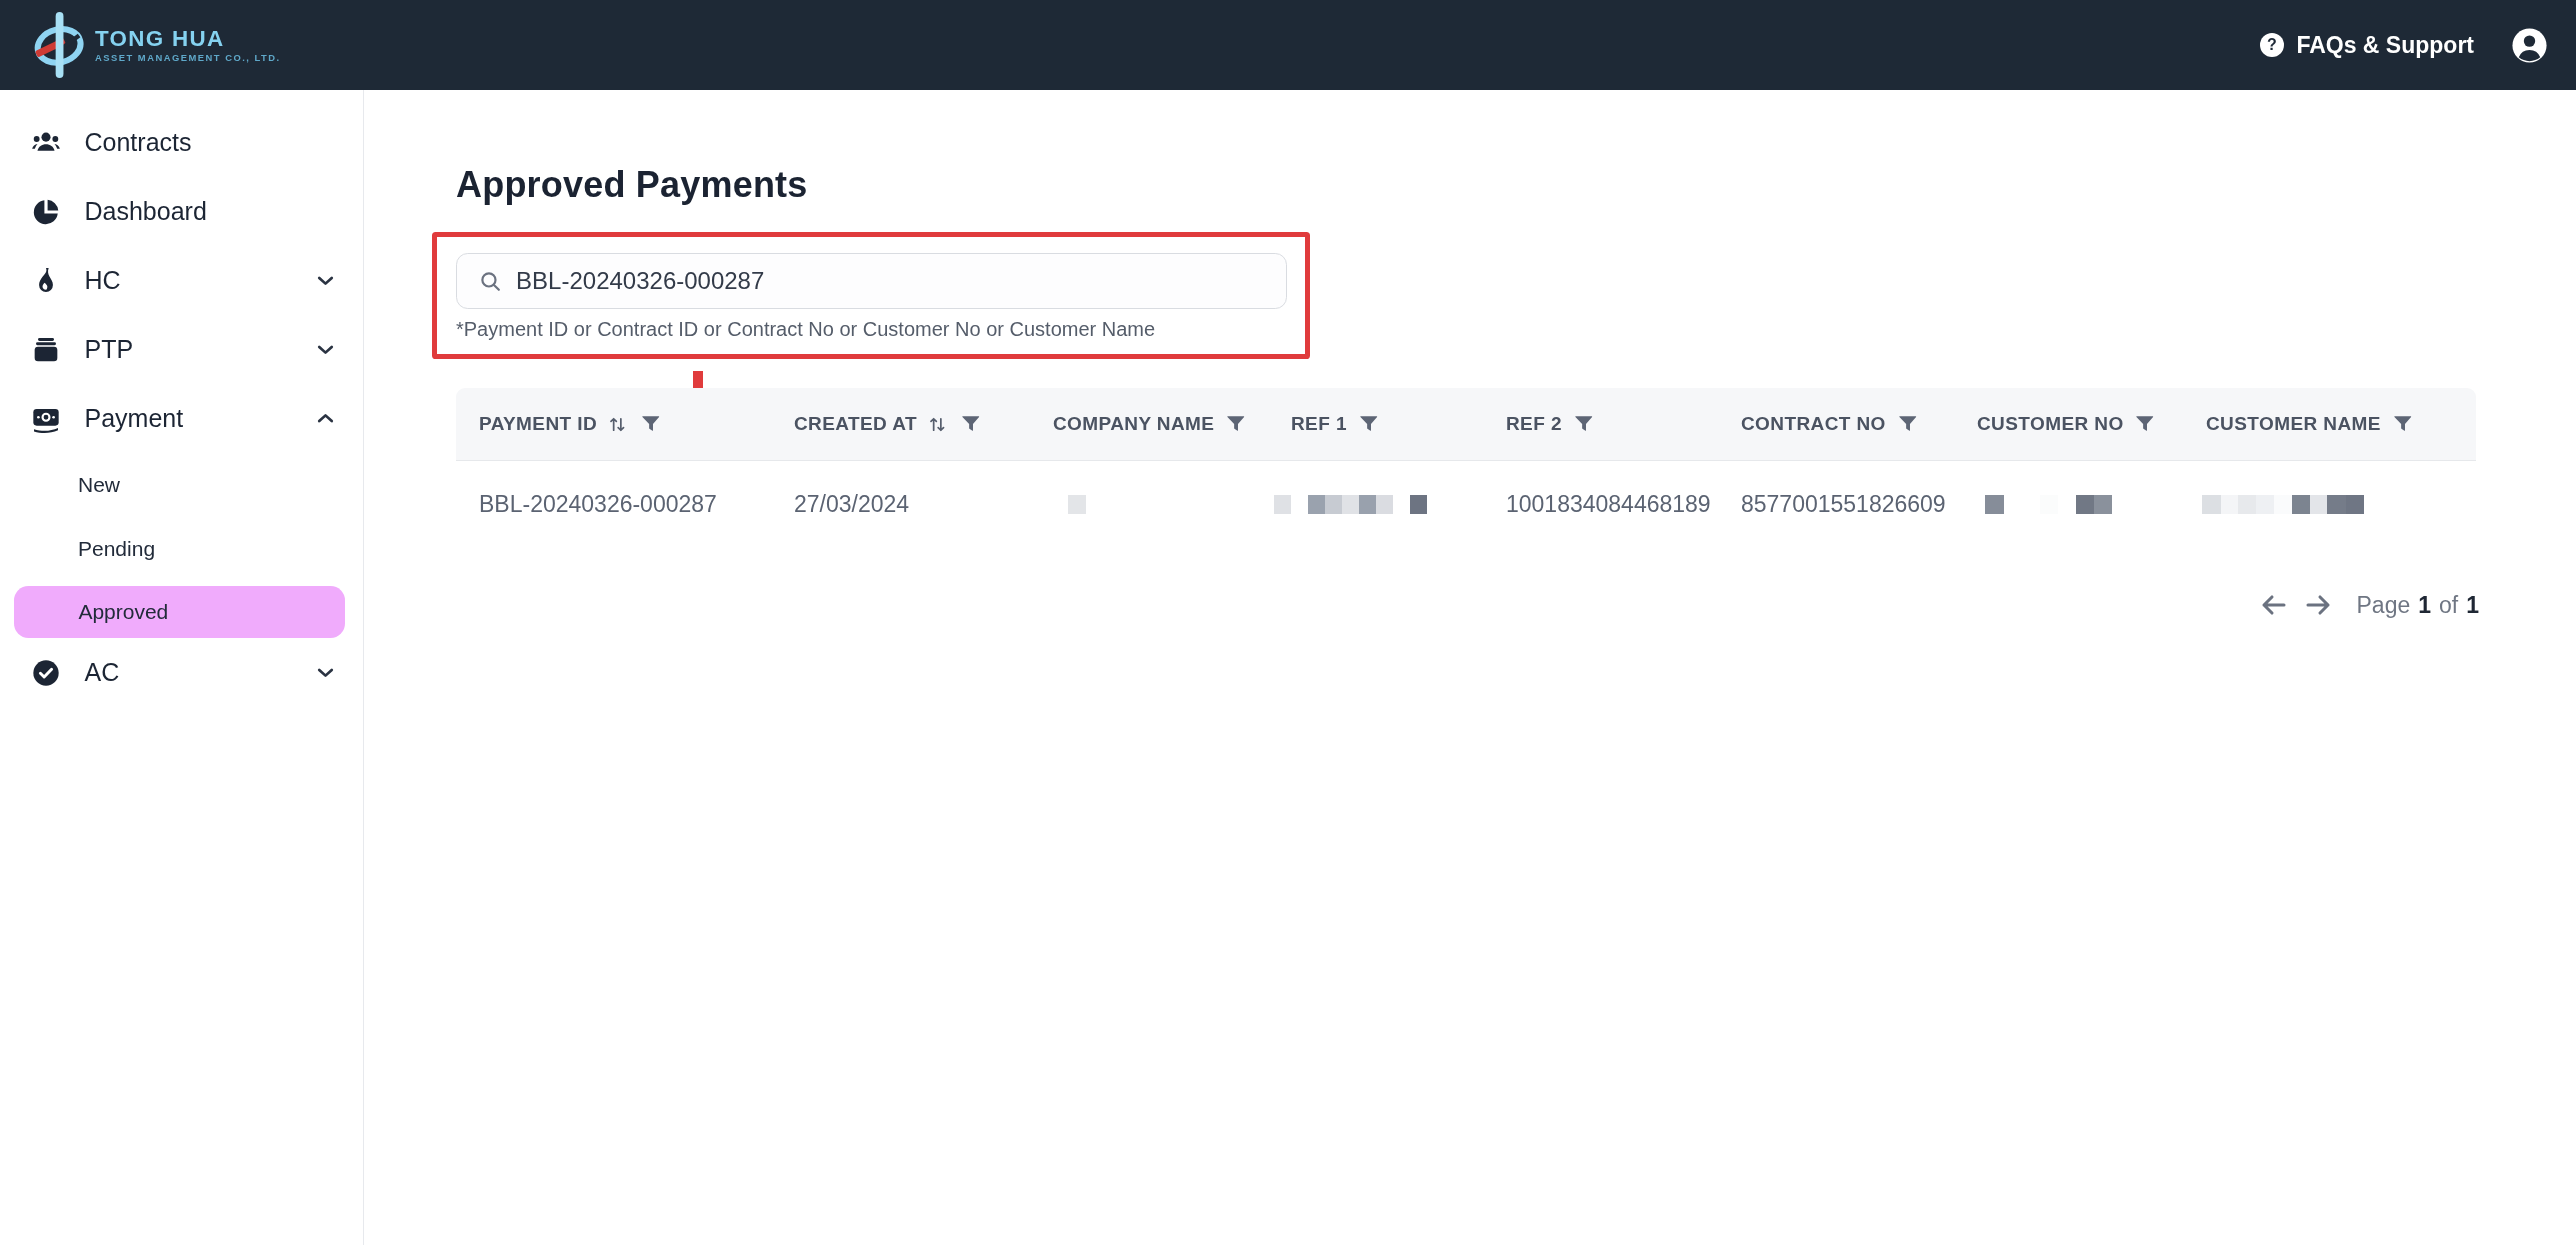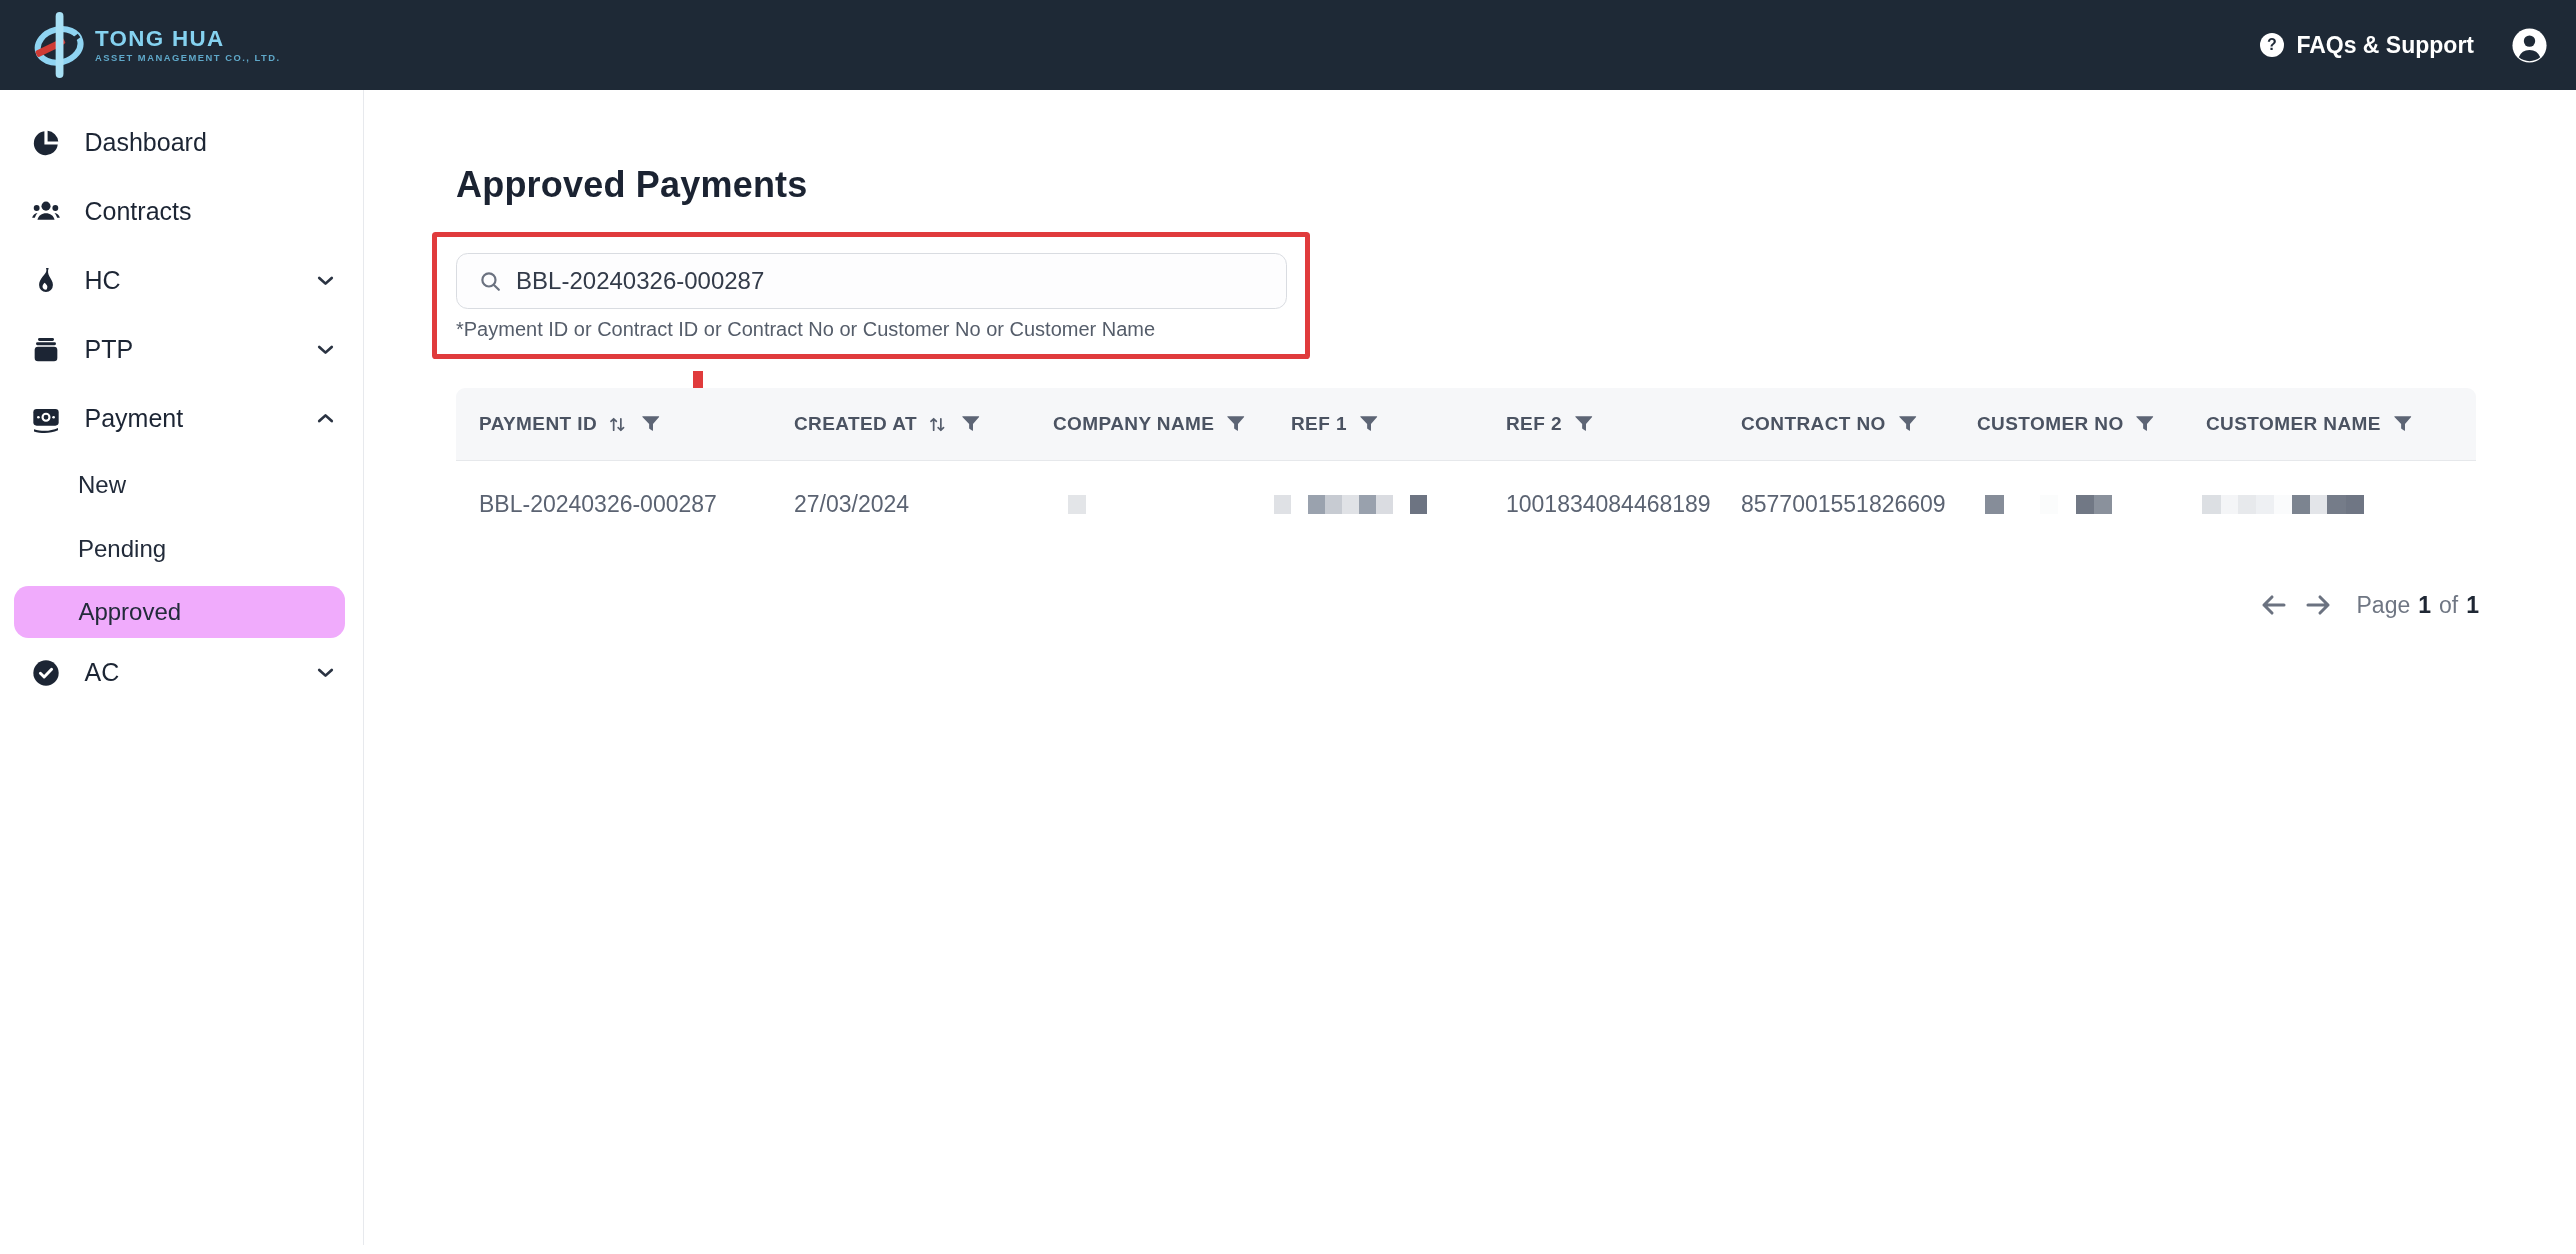--- a/index.html
+++ b/index.html
@@ -48,21 +48,21 @@
     padding: 0 25px 0 29px; cursor: pointer;
   }
   .nav-ic { width: 34px; height: 34px; flex: 0 0 34px; color: #1c2534; display: flex; align-items: center; justify-content: center; }
   .nav-ic svg { width: 32px; height: 32px; }
   .nav-label { margin-left: 21.5px; font-size: 25px; font-weight: 500; color: #1c2534; flex: 1; }
   .chev { width: 25px; height: 25px; color: #2a3342; }
   .chev svg { width: 25px; height: 25px; }
   .nav-sub {
     height: 64px; display: flex; align-items: center;
     padding-left: 78px; cursor: pointer;
-    font-size: 24px; font-weight: 400; color: #222b3a;
+    font-size: 21px; font-weight: 400; color: #222b3a;
   }
   .nav-sub.active {
     height: 52px; margin: 5.4px 18px 0 14.4px; padding-left: 64px;
     background: #f0abfc; border-radius: 14.4px;
   }
   .nav-item.after-group { margin-top: 16px; }
 
   
   .main { position: relative; flex: 1; background: #ffffff; }
   .page-title {
@@ -176,39 +176,39 @@
     </div>
   </header>
 
   <div class="shell">
 
     <nav class="sidebar">
 
       <div class="nav-item">
         <span class="nav-ic">
           <svg viewBox="0 0 24 24" fill="currentColor">
-              <path d="M10.8 3.2A9 9 0 1 0 20.8 13.2H10.8z"></path>
-              <path d="M13.2 2.8v8h8a9 9 0 0 0-8-8z"></path>
-            </svg>
-        </span>
-        <span class="nav-label">Dashboard</span>
-      </div>
-
-      <div class="nav-item">
-        <span class="nav-ic">
-          <svg viewBox="0 0 24 24" fill="currentColor">
             <circle cx="12" cy="7.6" r="3.4"></circle>
             <path d="M5.6 17.8c.7-3.2 3.3-4.9 6.4-4.9s5.7 1.7 6.4 4.9z"></path>
             <circle cx="5" cy="9" r="2.2"></circle>
             <path d="M1.6 16.4c.5-2.3 2-3.5 4-3.7a8 8 0 0 0-2 3.7z"></path>
             <circle cx="19" cy="9" r="2.2"></circle>
             <path d="M22.4 16.4c-.5-2.3-2-3.5-4-3.7a8 8 0 0 1 2 3.7z"></path>
           </svg>
         </span>
         <span class="nav-label">Contracts</span>
+      </div>
+
+      <div class="nav-item">
+        <span class="nav-ic">
+          <svg viewBox="0 0 24 24" fill="currentColor">
+              <path d="M10.8 3.2A9 9 0 1 0 20.8 13.2H10.8z"></path>
+              <path d="M13.2 2.8v8h8a9 9 0 0 0-8-8z"></path>
+            </svg>
+        </span>
+        <span class="nav-label">Dashboard</span>
       </div>
 
       <div class="nav-item">
         <span class="nav-ic">
           <svg viewBox="0 0 24 24" fill="currentColor">
               <path d="M12 2.2c1.2 3.2-1.3 4.8-2.6 6.7C7.9 11 6.8 12.8 6.8 15a5.2 5.2 0 0 0 10.4 0c0-2.6-1.5-4.3-2.6-6.3-.9-1.7-1.6-3.8-.6-6.5zM12 18.6c-1.6 0-2.6-1.1-2.6-2.5 0-1.2.8-1.9 1.6-2.8.6.9 2 1.5 2 2.9 0 1.3-.4 2.4-1 2.4z"></path>
             </svg>
         </span>
         <span class="nav-label">HC</span>
         <span class="chev">

